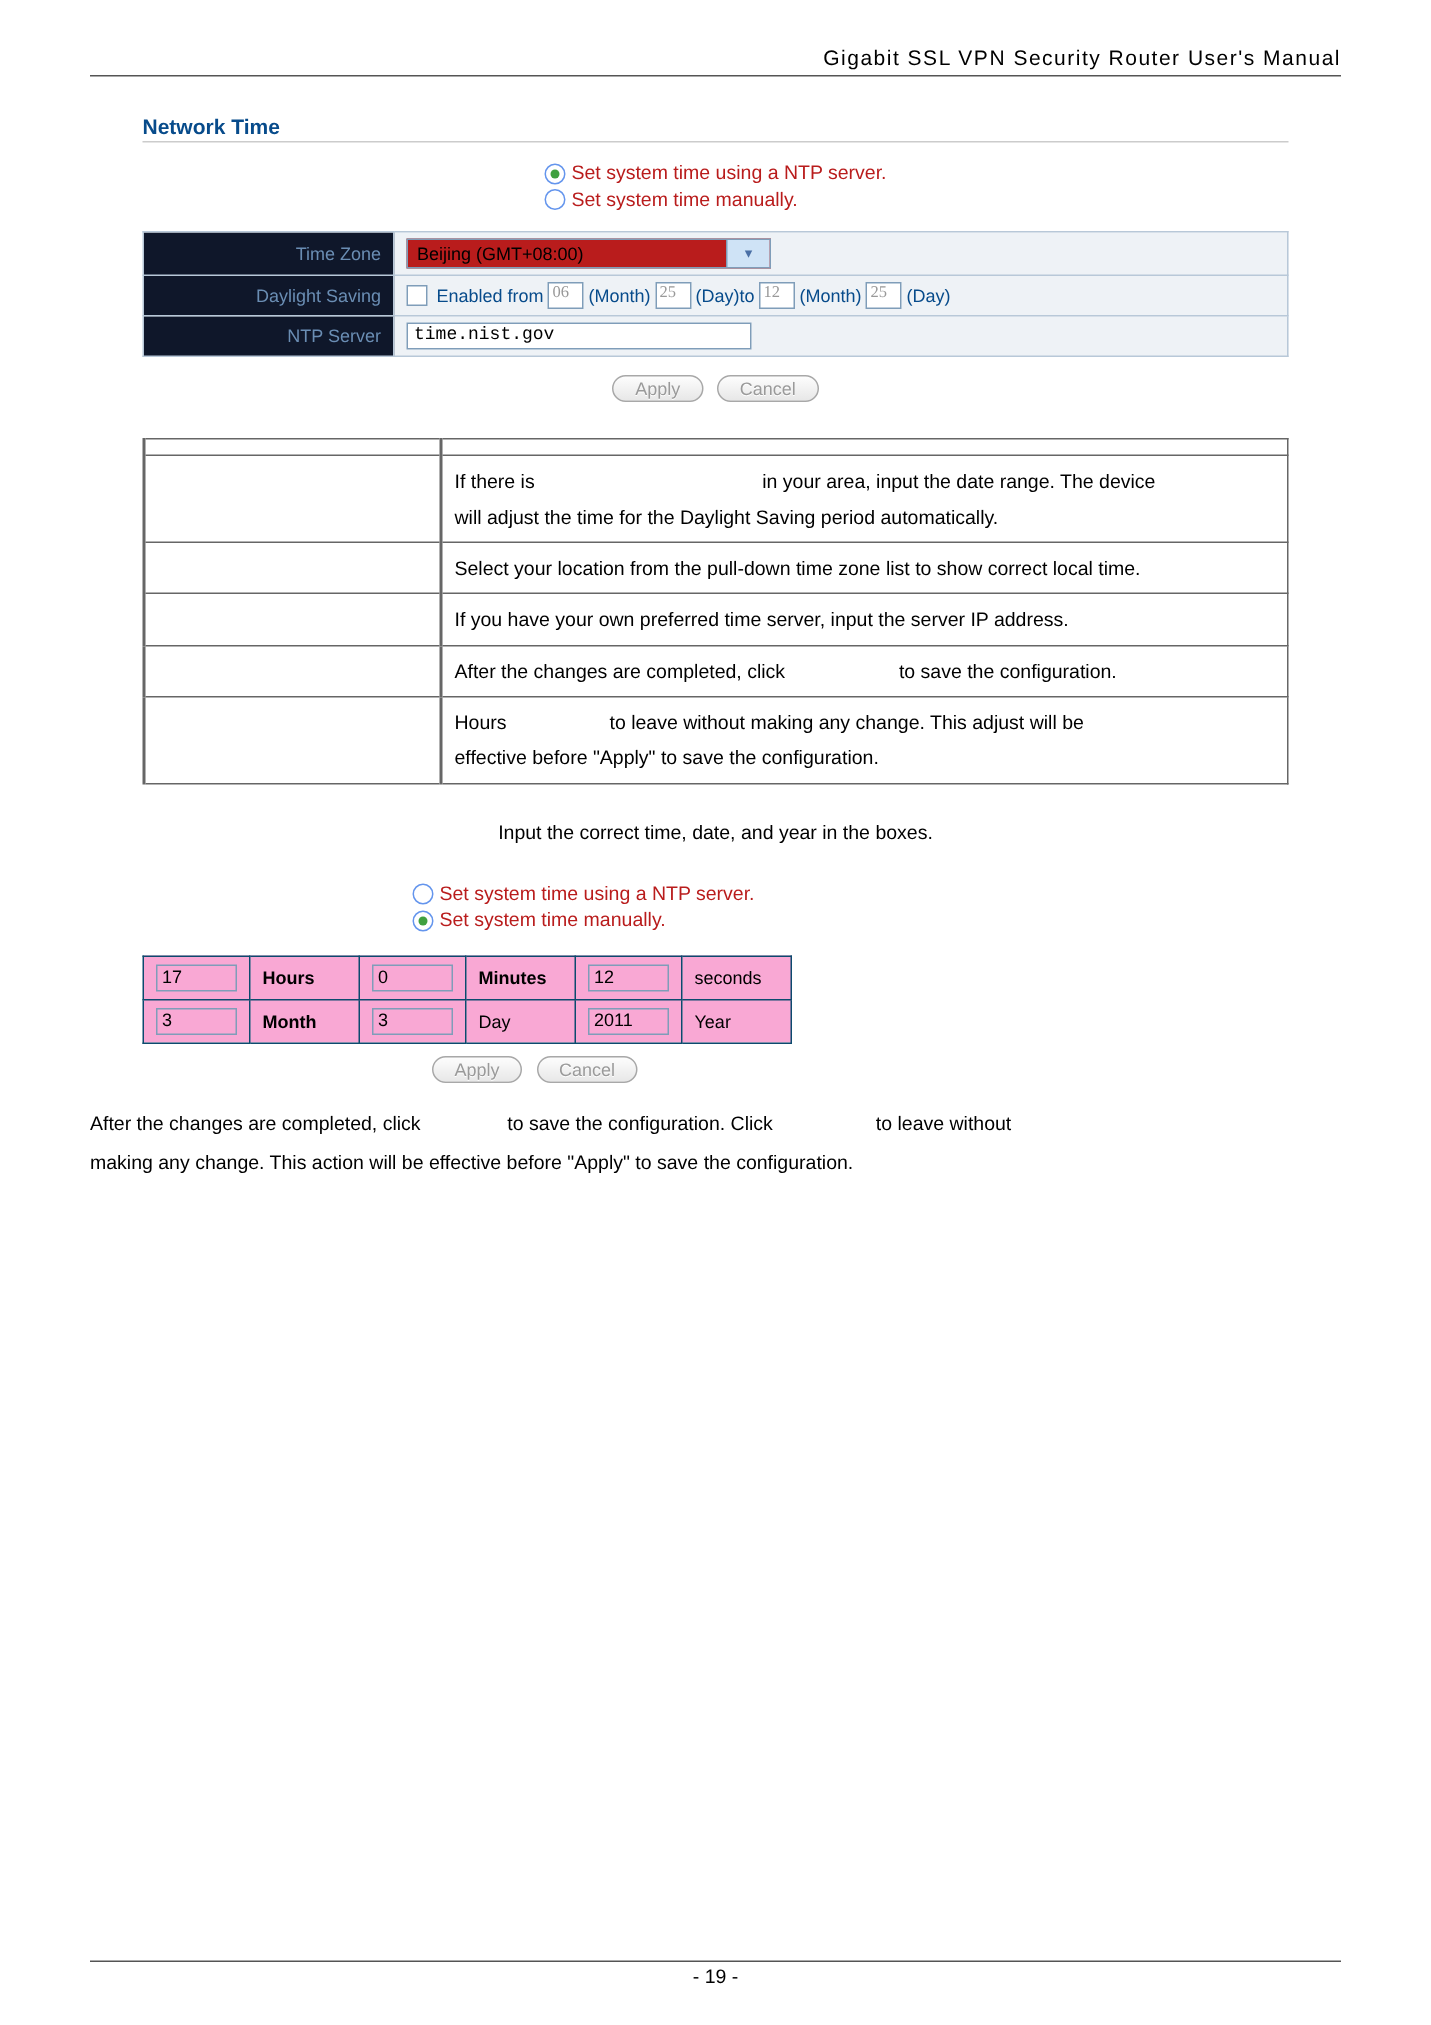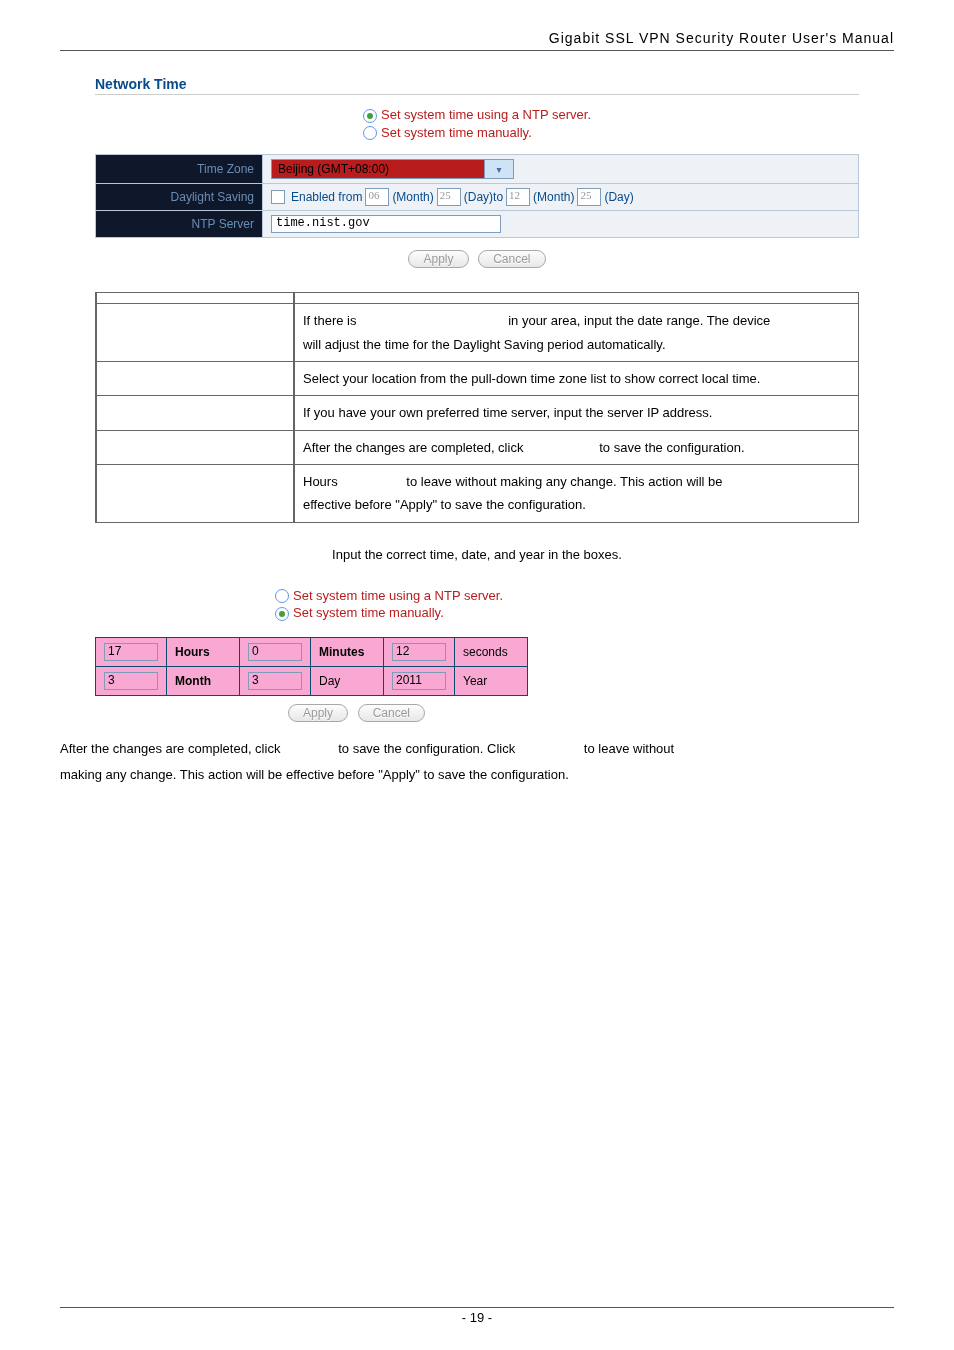--- a/index.html
+++ b/index.html
@@ -120,21 +120,21 @@
           </tr>
       <tr>
             <td class="left"></td>
             <td>
         <span>After the changes are completed, click</span>&nbsp;&nbsp;&nbsp;&nbsp;&nbsp;&nbsp;&nbsp;&nbsp;&nbsp;&nbsp;&nbsp;&nbsp;&nbsp;&nbsp;&nbsp;&nbsp;&nbsp;&nbsp;&nbsp;&nbsp;&nbsp;<span>to save the configuration.</span>
       </td>
           </tr>
       <tr>
             <td class="left"></td>
             <td>
-        <span>Hours</span>&nbsp;&nbsp;&nbsp;&nbsp;&nbsp;&nbsp;&nbsp;&nbsp;&nbsp;&nbsp;&nbsp;&nbsp;&nbsp;&nbsp;&nbsp;&nbsp;&nbsp;&nbsp;&nbsp;<span>to leave without making any change. This action will be</span><br>
+        <span>Hours</span>&nbsp;&nbsp;&nbsp;&nbsp;&nbsp;&nbsp;&nbsp;&nbsp;&nbsp;&nbsp;&nbsp;&nbsp;&nbsp;&nbsp;&nbsp;&nbsp;&nbsp;&nbsp;&nbsp;<span>to leave without making any change. This adjust will be</span><br>
         <span>effective before "Apply" to save the configuration.</span>
       </td>
           </tr>
     </tbody>
       </table>
 
     <div class="manual-note">Input the correct time, date, and year in the boxes.</div>
 
     <div style="padding-left:180px; margin-bottom:14px;">
       <div class="radio-line">

